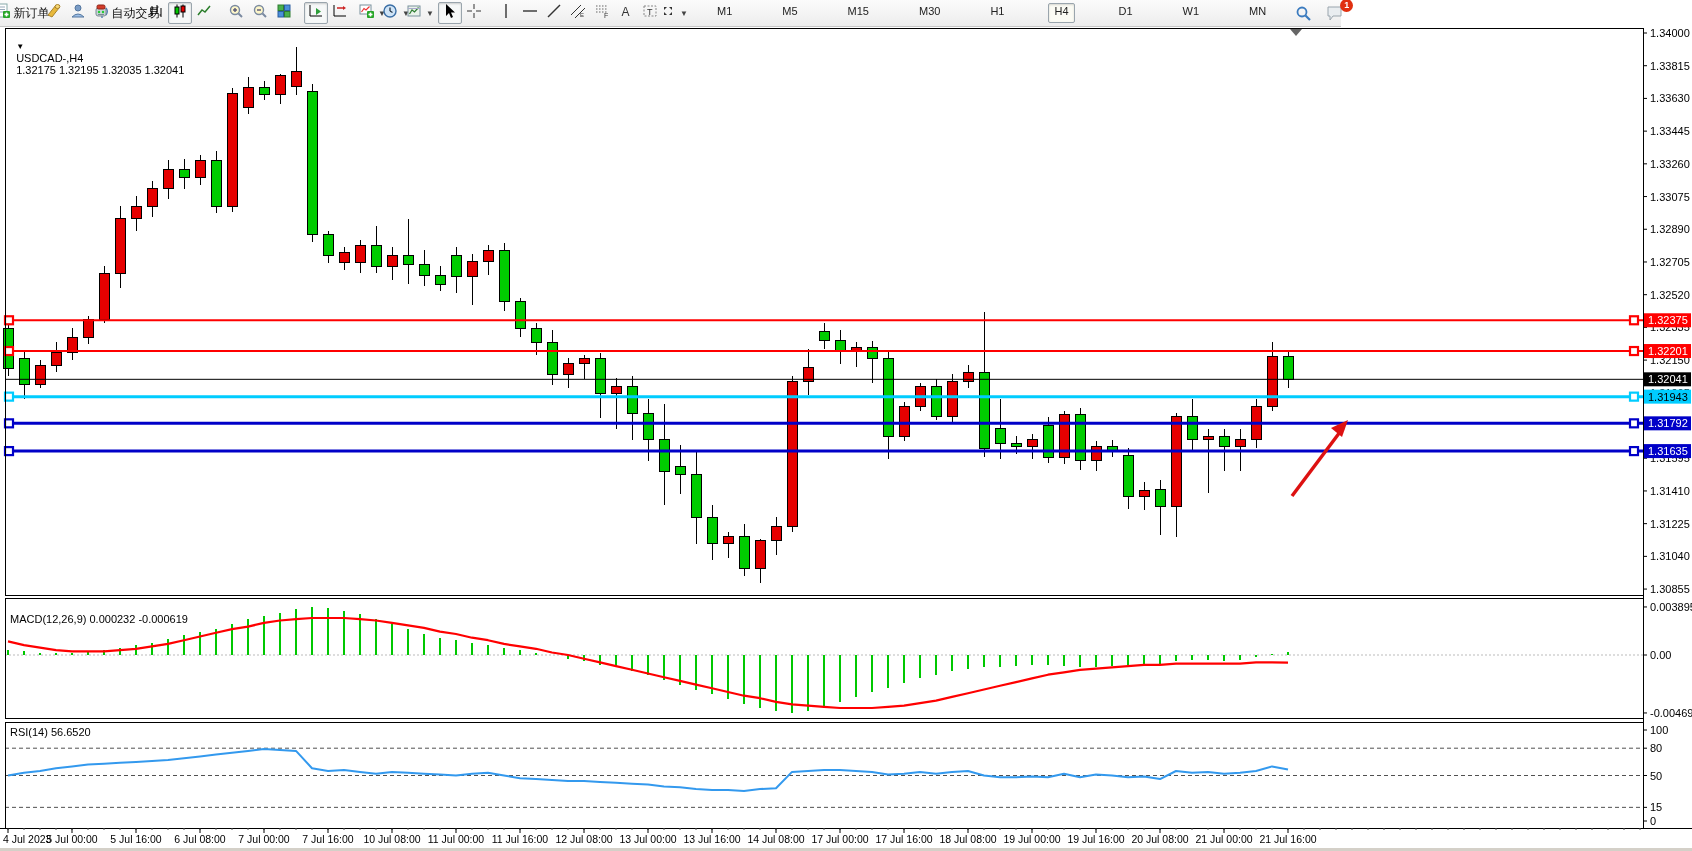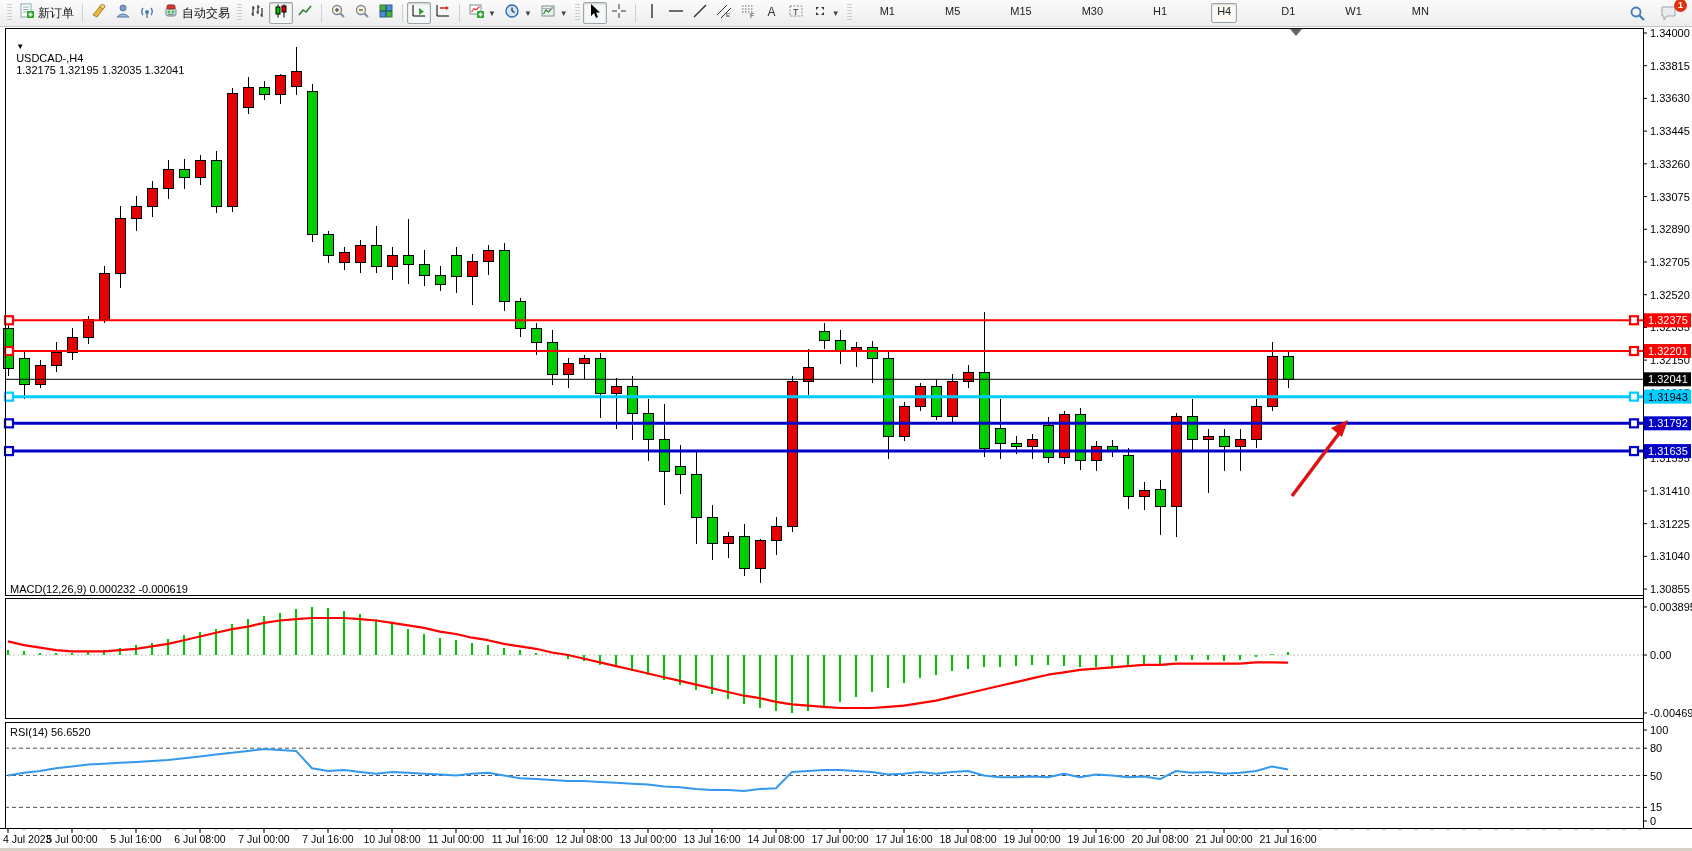--- a/index.html
+++ b/index.html
@@ -1,19 +1,19 @@
 <!DOCTYPE html>
 <html><head>
 <meta charset="utf-8">
 <style>
   * { margin:0; padding:0; box-sizing:border-box; }
   html,body { width:1692px; height:851px; overflow:hidden; background:#fff;
     font-family:"Liberation Sans", sans-serif; }
   
-  .toolbar { position:absolute; left:0; top:0; width:1692px; height:27px;
+  .toolbar { position:absolute; left:0; top:0; width:1341px; height:27px;
     background:linear-gradient(#fbfbfb,#ededed); border-bottom:1px solid #c6c6c6;
     display:flex; align-items:center; padding:0 4px; z-index:5; }
   .grip { width:5px; height:18px; margin:0 3px;
     background:repeating-linear-gradient(#bbb 0 1px, transparent 1px 3px); opacity:.7; }
   .sep { width:1px; height:18px; background:#cfcfcf; margin:0 4px; }
   .tbtn { height:22px; min-width:24px; display:flex; align-items:center; justify-content:center;
     padding:0 3px; border:1px solid transparent; border-radius:2px; gap:3px; cursor:default; }
   .tbtn.pressed { border:1px solid #9aa5ad; background:#f6f8f8; box-shadow:inset 0 1px 2px rgba(0,0,0,.18); }
   .tbtn .lbl { font-size:12px; color:#111; white-space:nowrap; }
   .tfbtn { height:20px; padding:1px 5px; font-size:11px; color:#222; border:1px solid transparent;
@@ -23,21 +23,21 @@
   .badge { position:absolute; top:-4px; right:-6px; background:#e03010; color:#fff;
     border-radius:50%; width:13px; height:13px; font-size:9px; line-height:13px;
     text-align:center; font-weight:bold; }
   .chat-wrap { position:relative; }
   .caret { font-size:8px; color:#444; margin-left:1px; }
   
   #chart-svg { position:absolute; left:0; top:0; z-index:1; }
   .overlay-label { position:absolute; z-index:3; font-size:11px; color:#000; white-space:pre; }
   #title-label { left:10px; top:28px; }
   #title-label .tri { font-size:8px; vertical-align:1px; }
-  #macd-label { left:10px; top:583px; }
+  #macd-label { left:10px; top:613px; }
   #rsi-label { left:10px; top:726px;text-align:center; }
   .bottom-strip { position:absolute; left:0; top:848px; width:1692px; height:3px;
     background:#d4d0c8; z-index:2; }
 </style>
 </head>
 <body>
 
 <div class="toolbar">
   <div class="grip"></div>
 

